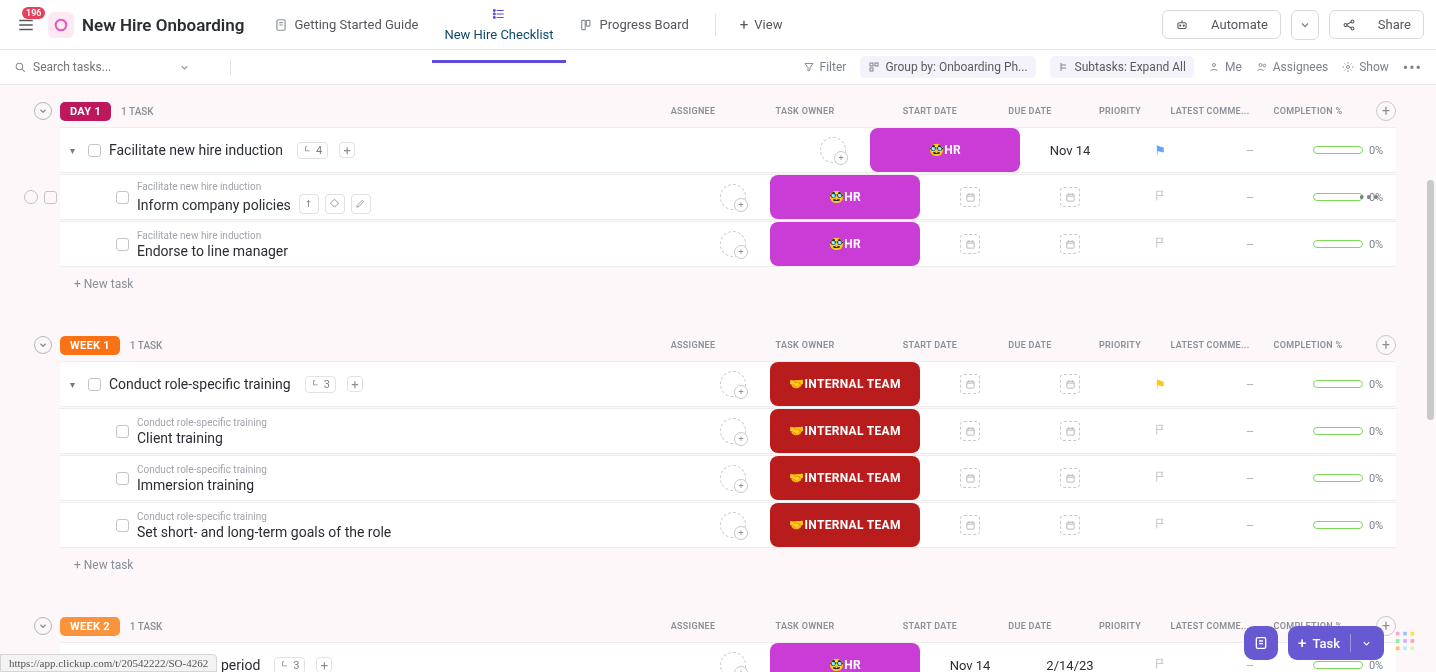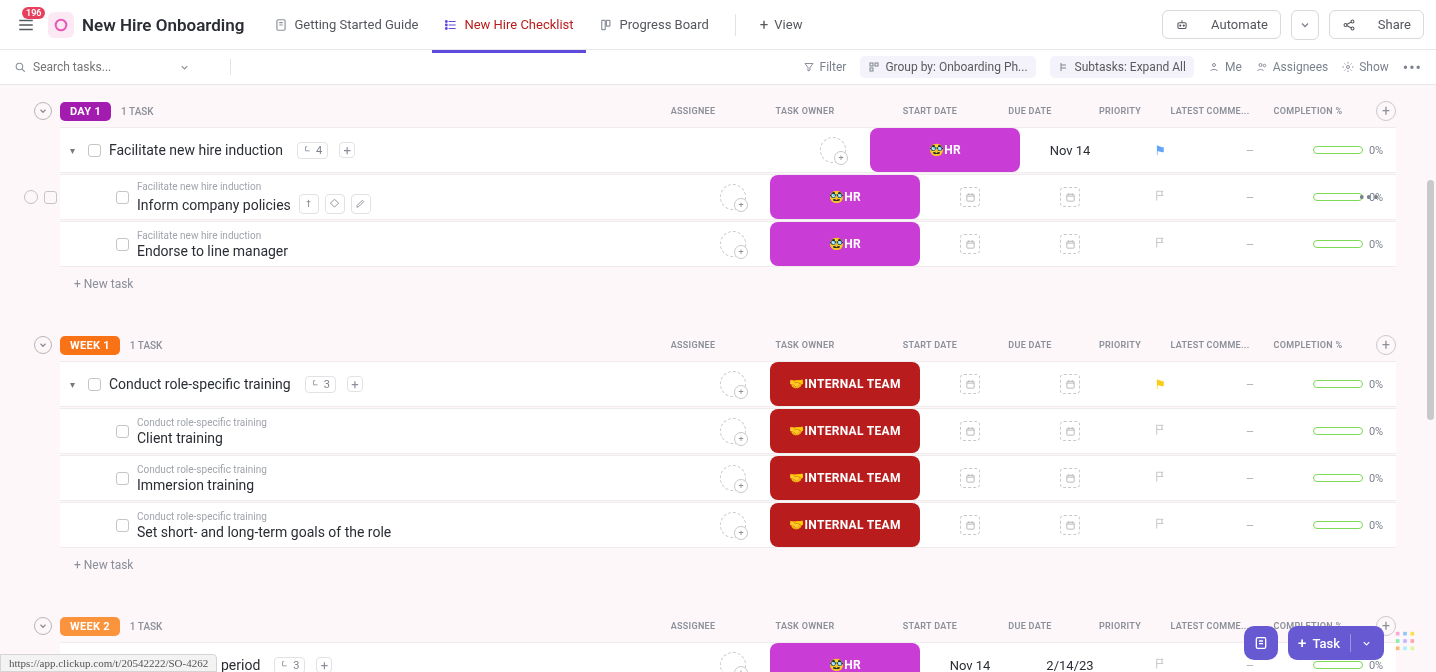--- a/index.html
+++ b/index.html
@@ -8,21 +8,21 @@
 
 .topbar { display: flex; align-items: center; height: 50px; background: #fff; border-bottom: 1px solid #e8e8e8; padding: 0 12px; gap: 8px; }
 .menu-btn { width: 28px; height: 28px; display: flex; align-items: center; justify-content: center; border-radius: 6px; position: relative; }
 .menu-btn svg { width: 18px; height: 18px; }
 .badge { position: absolute; top: -4px; left: 10px; background: #e5415c; color: #fff; font-size: 9px; padding: 1px 4px; border-radius: 6px; font-weight: 600; }
 .ws-icon { width: 26px; height: 26px; border-radius: 6px; background: #fce9f3; display: flex; align-items: center; justify-content: center; }
 .ws-icon svg { width: 16px; height: 16px; }
 .ws-title { font-size: 17px; font-weight: 600; margin-right: 10px; }
 .top-tabs { display: flex; align-items: center; gap: 2px; }
 .top-tab { display: flex; align-items: center; gap: 6px; padding: 8px 12px; border-radius: 6px; color: #54575d; cursor: pointer; position: relative; }
-.top-tab.active { color: #b91c1c; }
+.top-tab.active { color: #0c4a6e; flex-direction: column; }
 .top-tab.active::after { content: ""; position: absolute; left: 0; right: 0; bottom: -13px; height: 3px; background: #5f4bdb; }
 .top-tab svg { width: 14px; height: 14px; }
 .divider { width: 1px; height: 22px; background: #e3e3e3; margin: 0 6px; }
 .view-btn { display: flex; align-items: center; gap: 6px; padding: 6px 10px; color: #54575d; cursor: pointer; }
 .spacer { flex: 1; }
 .top-right { display: flex; align-items: center; gap: 10px; }
 .pill-btn { display: flex; align-items: center; gap: 22px; padding: 6px 12px; border: 1px solid #d9d9d9; border-radius: 6px; color: #54575d; cursor: pointer; font-size: 13px; }
 .pill-btn svg { width: 14px; height: 14px; }
 .chev-box { width: 28px; height: 30px; border: 1px solid #d9d9d9; border-radius: 6px; display: flex; align-items: center; justify-content: center; }
 
@@ -35,21 +35,21 @@
 .tool-item.boxed { background: #f4f2fb; padding: 4px 8px; border-radius: 5px; color: #5a5a5a; }
 .tool-item svg { width: 12px; height: 12px; }
 
 
 .main { padding: 10px 40px 0 60px; overflow-y: auto; height: calc(100% - 85px); }
 .group { margin-bottom: 28px; }
 .group-header { display: flex; align-items: center; height: 32px; gap: 10px; position: relative; }
 .collapse-circle { width: 18px; height: 18px; border-radius: 50%; border: 1.5px solid #b5b5b5; display: flex; align-items: center; justify-content: center; position: absolute; left: -26px; }
 .collapse-circle svg { width: 10px; height: 10px; }
 .group-pill { padding: 3px 10px; border-radius: 5px; color: #fff; font-size: 11px; font-weight: 700; letter-spacing: 0.3px; }
-.pill-day1 { background: #a21caf; text-align: center; }
+.pill-day1 { background: #be185d; text-align: center; }
 .pill-week1 { background: #f97316; }
 .pill-week2 { background: #fb923c; }
 .task-count { font-size: 10px; color: #8a8f98; font-weight: 500; }
 .group-cols { display: flex; margin-left: auto; }
 .col-head { font-size: 9px; color: #8a8f98; font-weight: 600; text-align: center; letter-spacing: 0.3px; }
 .c-assignee   { width: 74px; }
 .c-owner      { width: 150px; }
 .c-start      { width: 100px; }
 .c-due        { width: 100px; }
 .c-priority   { width: 80px; }

